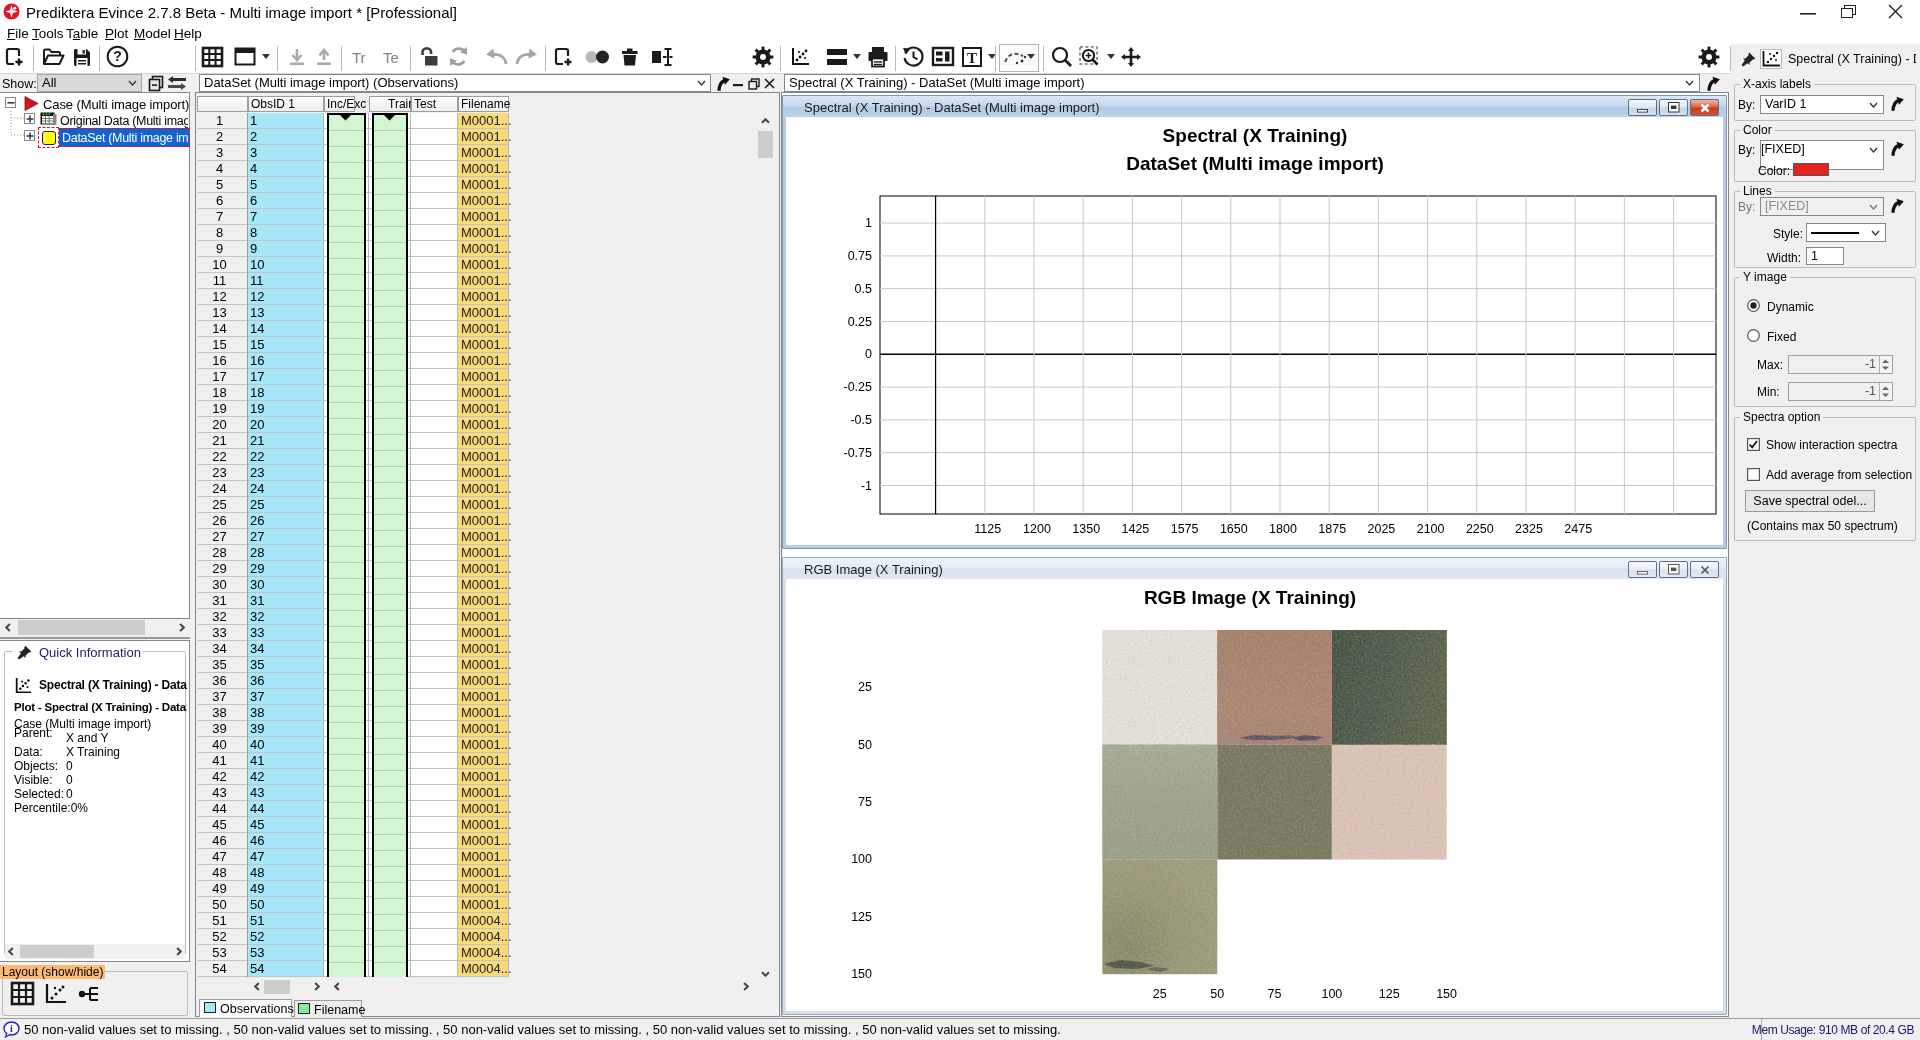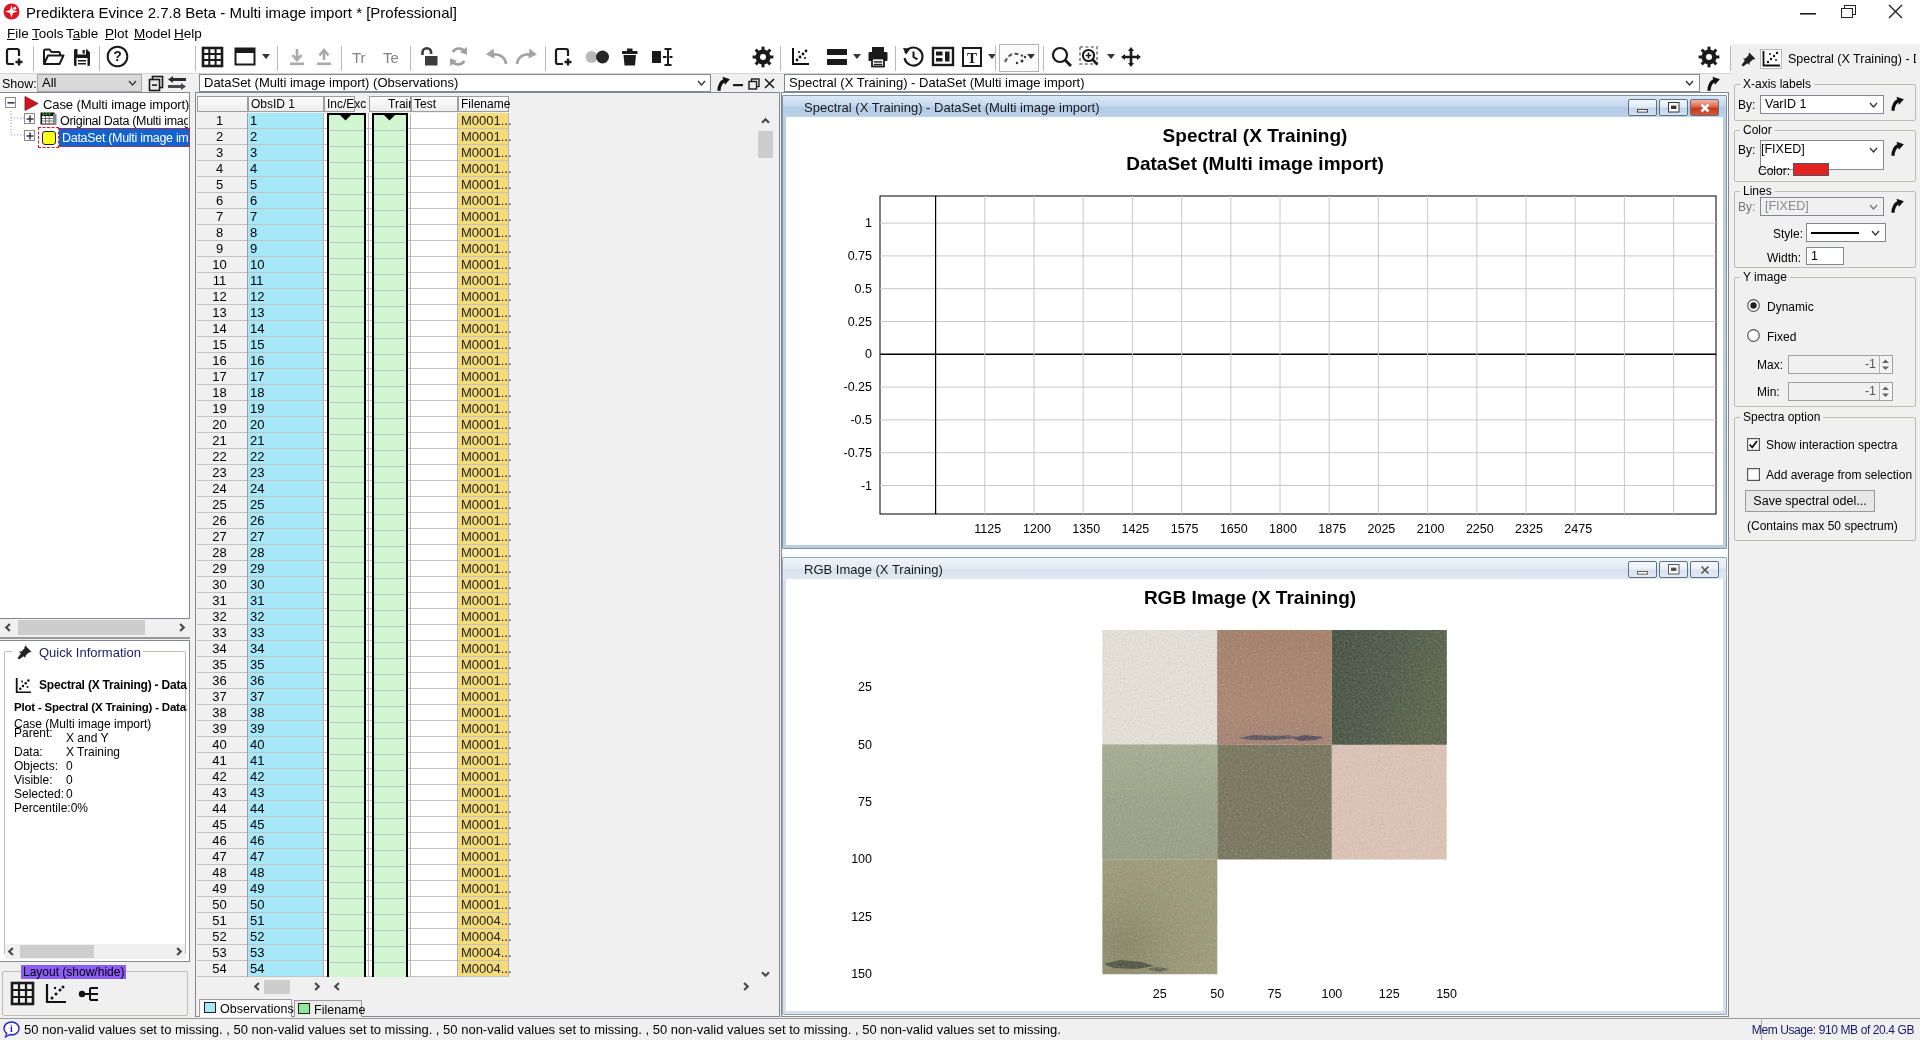--- a/index.html
+++ b/index.html
@@ -313,21 +313,21 @@
     <div class="a" style="left:14px;top:801px;font-size:12px;white-space:nowrap">Percentile:0%</div>
     <div class="a" style="left:5px;top:944px;width:180px;height:15px;background:#f0f0f0"></div>
     <svg class="a" style="left:7px;top:947px" width="9" height="9" viewBox="0 0 9 9">
       <polyline points="5.8500000000000005,1 2.25,4.5 5.8500000000000005,8" fill="none" stroke="#4a4a4a" stroke-width="2.2"></polyline>
     </svg>
     <svg class="a" style="left:174px;top:947px" width="9" height="9" viewBox="0 0 9 9">
       <polyline points="3.15,1 6.75,4.5 3.15,8" fill="none" stroke="#4a4a4a" stroke-width="2.2"></polyline>
     </svg>
     <div class="a" style="left:20px;top:945px;width:74px;height:13px;background:#cdcdcd"></div>
     <div class="a" style="left:2px;top:971px;width:186px;height:45px;border:1px solid #c0bcb4;border-radius:2px"></div>
-    <div class="a" style="left:21px;top:965px;font-size:12px;background:#8b5cf6;padding:0 2px">Layout (show/hide)</div>
+    <div class="a" style="left:0;top:965px;font-size:12px;background:#fdba74;padding:0 2px">Layout (show/hide)</div>
     <svg class="a" style="left:10px;top:981px" width="26" height="26" viewBox="0 0 26 26">
       <rect x="2" y="2" width="21" height="21" fill="none" stroke="#1a1a1a" stroke-width="2.6"></rect>
       <path d="M2 9 h21 M2 16 h21 M9 2 v21 M16 2 v21" stroke="#1a1a1a" stroke-width="2.2"></path>
     </svg>
     <svg class="a" style="left:44px;top:983px" width="24" height="22" viewBox="0 0 24 22">
       <path d="M3 1 L3 19 L22 19" stroke="#111" stroke-width="2.2" fill="none"></path>
       <circle cx="8" cy="15" r="1.5" fill="#111"></circle>
       <circle cx="12" cy="11" r="1.5" fill="#111"></circle>
       <circle cx="16" cy="7" r="1.5" fill="#111"></circle>
       <circle cx="19" cy="4" r="1.5" fill="#111"></circle>

